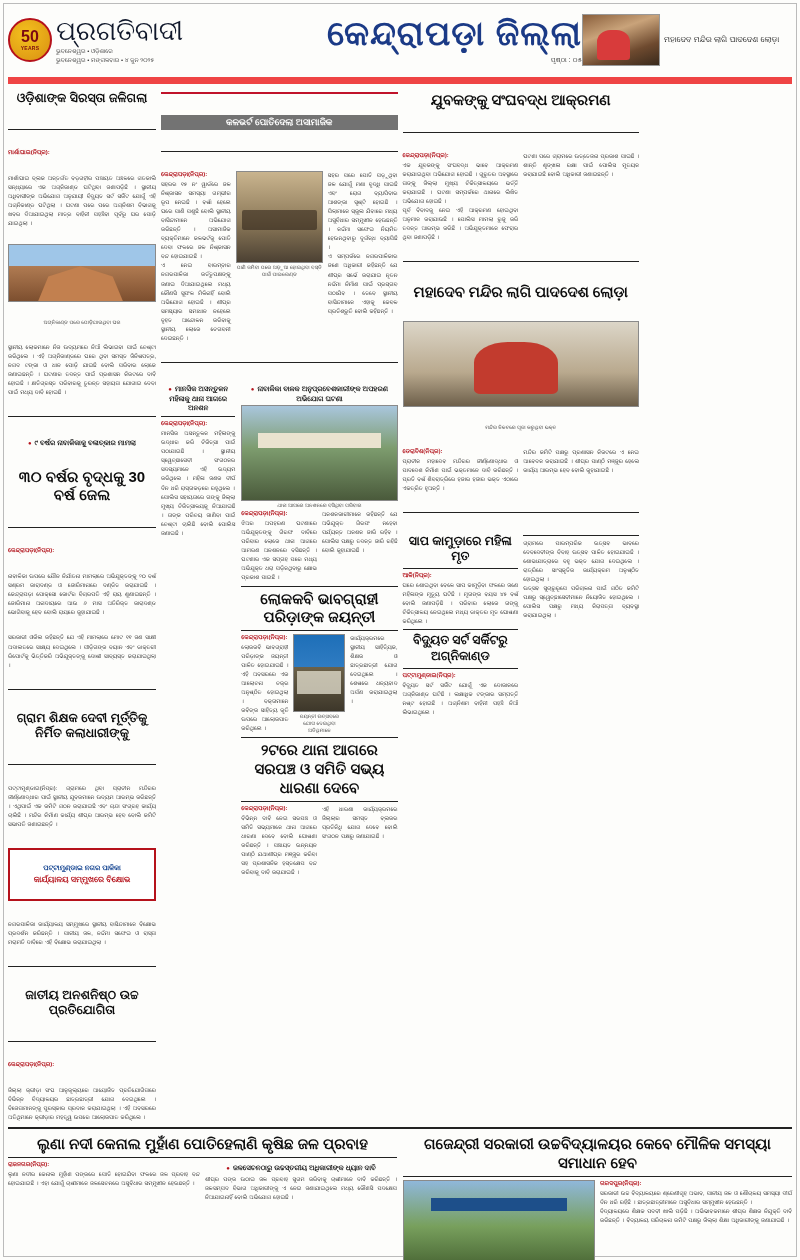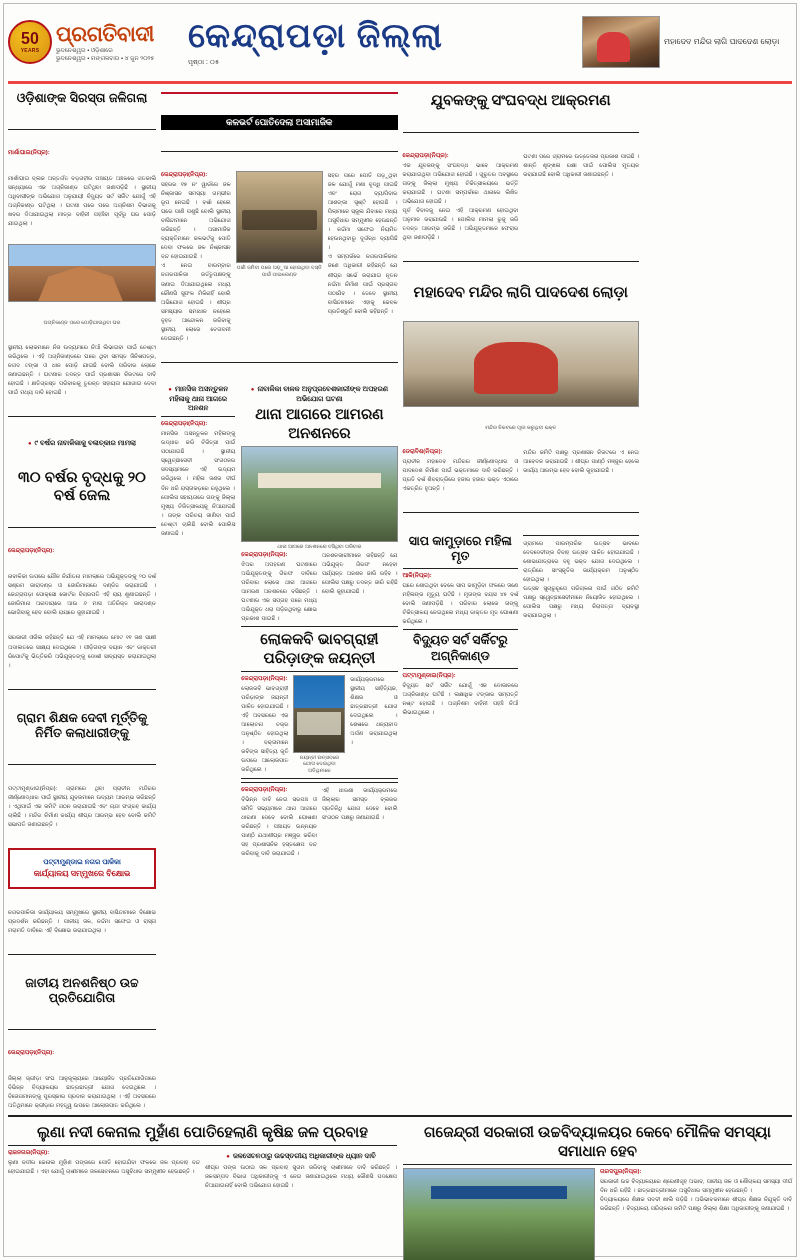--- a/index.html
+++ b/index.html
@@ -14,36 +14,36 @@
   .page {
     width: 800px; height: 1260px;
     position: relative;
     padding: 6px 8px 0 8px;
     background: #fdfdfb;
   }
 
   
   .masthead {
     display: flex; align-items: center; justify-content: space-between;
-    border-bottom: 3px solid #ef4444;
+    border-bottom: 7px solid #ef4444;
     padding-bottom: 3px;
     height: 78px;
   }
   .mh-left { display:flex; align-items:center; gap:4px; width: 180px; }
   .logo-badge {
     width: 44px; height: 44px; border-radius: 50%;
     background: radial-gradient(circle at 40% 35%, #f4c11e, #d98f12);
     border: 2px solid #b5121b;
     display:flex; flex-direction:column; align-items:center; justify-content:center;
     color:#7a0a12; font-weight:bold; font-size:16px; line-height:1;
   }
   .logo-badge .yrs { font-size:5px; letter-spacing:.3px; margin-top:1px; }
-  .mh-name { color:#c2410c; font-weight:bold; font-size:21px; letter-spacing:-.5px;}
+  .mh-name { color:#0f172a; font-weight:normal; font-size:27px; letter-spacing:-.5px;}
   .mh-sub { font-size:6px; color:#333; line-height:1.4; }
-  .mh-center { text-align:left; flex:1; }
+  .mh-center { text-align:right; flex:1; }
   .mh-title {
     color:#1b3a86; font-size:34px; font-weight:bold; letter-spacing:1px;
     line-height:1.05;
   }
   .mh-meta {
     font-size:6.5px; color:#222; margin-top:4px;
     letter-spacing:.2px;
   }
   .mh-right { width: 210px; display:flex; align-items:center; gap:4px; }
   .mh-photo {
@@ -70,21 +70,21 @@
   .rule-red { border-top:2px solid #c0132a; margin:3px 0; }
 
   
   h2.hl {
     font-size: 12.5px; font-weight: bold; color:#0c0c0c; margin:2px 0 3px 0;
     line-height:1.25; text-align:center;
   }
   h2.hl.big { font-size: 21px; }
   h2.hl.med { font-size: 15px; }
   .kicker {
-    background:#000000; color:#fff; font-size:9px; font-weight:bold;
+    background:#737373; color:#fff; font-size:9px; font-weight:bold;
     text-align:center; padding:2px 4px; margin:2px 0;
   }
   .dateline { font-size:6px; font-weight:bold; color:#b2121b; margin-bottom:2px; }
 
   
   .body { font-size:5.6px; line-height:1.62; text-align:justify; color:#1a1a1a;
           word-spacing:.5px; hyphens:auto; }
 
   
   .photo { width:100%; border:1px solid #8a8a8a; position:relative; overflow:hidden; }
@@ -102,21 +102,21 @@
      background:#c23b2e; border-radius:40% 40% 8% 8%;}
   .ph-dais { height:78px; background:linear-gradient(180deg,#1e6fb8 0%, #2f7cc2 42%, #6b6149 42%, #3d372a 100%); }
   .ph-dais:after{content:"";position:absolute;left:6%;top:48%;width:88%;height:30%;
      background:rgba(230,225,210,.75);}
   .ph-gate { height:96px; background:linear-gradient(180deg,#8fb7da 0%, #78a05d 48%, #3f5a2c 100%); }
   .ph-gate:after{content:"";position:absolute;left:14%;top:18%;width:72%;height:14%;
      background:#1d4f8a;}
   .cap { font-size:5.2px; color:#333; text-align:center; padding:1px 0; line-height:1.3; }
 
   .poster {
-    border:2px solid #b5121b; background:#fff; padding:7px 3px; text-align:center;
+    border:2px solid #b5121b; background:#fff; padding:13px 3px; text-align:center;
     margin:3px 0;
   }
   .poster .l1{font-size:7px;font-weight:bold;color:#0a3c8c;line-height:1.5;}
   .poster .l2{font-size:8px;font-weight:bold;color:#b5121b;line-height:1.5;}
 
   .bullet { font-size:7px; font-weight:bold; color:#111; text-align:center; margin:2px 0;
             line-height:1.4; }
   .bullet:before{ content:"\25CF"; color:#b5121b; margin-right:3px; font-size:6px;}
 
   
@@ -165,21 +165,21 @@
       <h2 class="hl">ଓଡ଼ିଶାଙ୍କ ସିରସ୍ତା ଜଳିଗଲା</h2>
       <div class="rule"></div>
       <div class="dateline">ମାର୍ଶାଘାଇ(ନିପ୍ର):</div>
       <div class="body">ମାର୍ଶାଘାଇ ବ୍ଲକ ଅନ୍ତର୍ଗତ ବଡ଼ଗହୀର ପଞ୍ଚାୟତ ଅଞ୍ଚଳରେ ଗତକାଲି ସନ୍ଧ୍ୟାରେ ଏକ ଅଗ୍ନିକାଣ୍ଡ ଘଟିଥିବା ଜଣାପଡ଼ିଛି । ସ୍ଥାନୀୟ ଅଧିବାସୀଙ୍କ ଅଭିଯୋଗ ଅନୁଯାୟୀ ବିଦ୍ୟୁତ ସର୍ଟ ସର୍କିଟ ଯୋଗୁଁ ଏହି ଅଗ୍ନିକାଣ୍ଡ ଘଟିଥିଲା । ଘଟଣା ପରେ ପରେ ଅଗ୍ନିଶମ ବିଭାଗକୁ ଖବର ଦିଆଯାଇଥିଲା ମାତ୍ର ବାହିନୀ ପହଞ୍ଚିବା ପୂର୍ବରୁ ଘର ପୋଡ଼ି ଯାଇଥିଲା ।</div>
       <div class="photo ph-temple"></div>
       <div class="cap">ଅଗ୍ନିକାଣ୍ଡ ପରେ ପୋଡ଼ିଯାଇଥିବା ଘର</div>
       <div class="body">ସ୍ଥାନୀୟ ଲୋକମାନେ ନିଜ ଉଦ୍ୟମରେ ନିଆଁ ଲିଭାଇବା ପାଇଁ ଚେଷ୍ଟା କରିଥିଲେ । ଏହି ଅଗ୍ନିକାଣ୍ଡରେ ଘରେ ଥିବା ସମସ୍ତ ଜିନିଷପତ୍ର, ନଗଦ ଟଙ୍କା ଓ ଧାନ ପୋଡ଼ି ଯାଇଛି ବୋଲି ପରିବାର ଲୋକେ ଜଣାଇଛନ୍ତି । ଘଟଣାର ତଦନ୍ତ ପାଇଁ ପ୍ରଶାସନ ନିକଟରେ ଦାବି ହୋଇଛି । କ୍ଷତିଗ୍ରସ୍ତ ପରିବାରକୁ ତୁରନ୍ତ ସହାୟତା ଯୋଗାଇ ଦେବା ପାଇଁ ମଧ୍ୟ ଦାବି ହୋଇଛି ।</div>
 
       <div class="rule"></div>
       <div class="bullet">୯ ବର୍ଷର ନାବାଳିକାକୁ ବଳାତ୍କାର ମାମଲା</div>
-      <h2 class="hl med">୩୦ ବର୍ଷର ବୃଦ୍ଧକୁ ୨୦ ବର୍ଷ ଜେଲ</h2>
+      <h2 class="hl med">୩୦ ବର୍ଷର ବୃଦ୍ଧକୁ 30 ବର୍ଷ ଜେଲ</h2>
       <div class="rule"></div>
       <div class="dateline">କେନ୍ଦ୍ରାପଡ଼ା(ନିପ୍ର):</div>
       <div class="body">ନାବାଳିକା ଉପରେ ଯୌନ ନିର୍ଯାତନା ମାମଲାରେ ଅଭିଯୁକ୍ତଙ୍କୁ ୨୦ ବର୍ଷ ସଶ୍ରମ କାରାଦଣ୍ଡ ଓ ଜୋରିମାନାରେ ଦଣ୍ଡିତ କରାଯାଇଛି । କେନ୍ଦ୍ରାପଡ଼ା ପୋକ୍ସୋ କୋର୍ଟର ବିଚାରପତି ଏହି ରାୟ ଶୁଣାଇଛନ୍ତି । ଜୋରିମାନା ଅନାଦାୟରେ ଆଉ ୬ ମାସ ଅତିରିକ୍ତ କାରାଦଣ୍ଡ ଭୋଗିବାକୁ ହେବ ବୋଲି ରାୟରେ କୁହାଯାଇଛି ।</div>
       <div class="body">ସରକାରୀ ଓକିଲ କହିଛନ୍ତି ଯେ ଏହି ମାମଲାରେ ମୋଟ ୧୧ ଜଣ ସାକ୍ଷୀ ଅଦାଲତରେ ସାକ୍ଷ୍ୟ ଦେଇଥିଲେ । ପୀଡ଼ିତାଙ୍କ ବୟାନ ଏବଂ ଡାକ୍ତରୀ ରିପୋର୍ଟକୁ ଭିତ୍ତିକରି ଅଭିଯୁକ୍ତଙ୍କୁ ଦୋଷୀ ସାବ୍ୟସ୍ତ କରାଯାଇଥିଲା ।</div>
 
       <div class="rule"></div>
       <h2 class="hl">ଗ୍ରାମ ଶିକ୍ଷକ ଦେବୀ ମୂର୍ତ୍ତିକୁ ନିର୍ମିତ କଲାଧାରୀଙ୍କୁ</h2>
       <div class="rule"></div>
       <div class="body">ପଟ୍ଟାମୁଣ୍ଡାଇ(ନିପ୍ର): ଗ୍ରାମରେ ଥିବା ପ୍ରାଚୀନ ମନ୍ଦିରର ଜୀର୍ଣ୍ଣୋଦ୍ଧାର ପାଇଁ ସ୍ଥାନୀୟ ଯୁବକମାନେ ଉଦ୍ୟମ ଆରମ୍ଭ କରିଛନ୍ତି । ଏଥିପାଇଁ ଏକ କମିଟି ଗଠନ କରାଯାଇଛି ଏବଂ ଚାନ୍ଦା ସଂଗ୍ରହ କାର୍ଯ୍ୟ ଚାଲିଛି । ମନ୍ଦିର ନିର୍ମାଣ କାର୍ଯ୍ୟ ଶୀଘ୍ର ଆରମ୍ଭ ହେବ ବୋଲି କମିଟି ସଭାପତି ଜଣାଇଛନ୍ତି ।</div>
 
@@ -220,21 +220,20 @@
       <div style="display:grid; grid-template-columns: 1fr 2.1fr; gap:6px;">
         <div>
           <div class="bullet">ମାନସିକ ଅସନ୍ତୁଳନ ମହିଳାକୁ ଥାନା ଆଗରେ ଅନଶନ</div>
           <div class="rule"></div>
           <div class="dateline">କେନ୍ଦ୍ରାପଡ଼ା(ନିପ୍ର):</div>
           <div class="body">ମାନସିକ ଅସନ୍ତୁଳନ ମହିଳାଙ୍କୁ ଉଦ୍ଧାର କରି ଚିକିତ୍ସା ପାଇଁ ପଠାଯାଇଛି । ସ୍ଥାନୀୟ ସ୍ୱେଚ୍ଛାସେବୀ ସଂଗଠନର ସଦସ୍ୟମାନେ ଏହି ଉଦ୍ୟମ କରିଥିଲେ । ମହିଳା ଜଣକ ଦୀର୍ଘ ଦିନ ଧରି ରାସ୍ତାକଡ଼ରେ ରହୁଥିଲେ ।</div>
           <div class="body">ପୋଲିସ ସହାୟତାରେ ତାଙ୍କୁ ଜିଲ୍ଲା ମୁଖ୍ୟ ଚିକିତ୍ସାଳୟକୁ ନିଆଯାଇଛି । ତାଙ୍କ ପରିଚୟ ଜାଣିବା ପାଇଁ ଚେଷ୍ଟା ଚାଲିଛି ବୋଲି ପୋଲିସ ଜଣାଇଛି ।</div>
         </div>
         <div>
           <div class="bullet">ନାବାଳିକା ବାଳକ ଅନୁପ୍ରବେଶକାରୀଙ୍କ ଅପହରଣ ଅଭିଯୋଗ ଘଟଣା</div>
-          <h2 class="hl med">ଥାନା ଆଗରେ ଆମରଣ ଅନଶନରେ</h2>
           <div class="photo ph-protest"></div>
           <div class="cap">ଥାନା ଆଗରେ ଅନଶନରେ ବସିଥିବା ପରିବାର</div>
           <div style="display:grid; grid-template-columns:1fr 1fr; gap:5px;">
             <div>
               <div class="dateline">କେନ୍ଦ୍ରାପଡ଼ା(ନିପ୍ର):</div>
               <div class="body">ଝିଅର ଅପହରଣ ଘଟଣାରେ ଅଭିଯୁକ୍ତଙ୍କୁ ଗିରଫ ଦାବିରେ ପରିବାର ଲୋକେ ଥାନା ଆଗରେ ଆମରଣ ଅନଶନରେ ବସିଛନ୍ତି । ଘଟଣାର ଏକ ସପ୍ତାହ ପରେ ମଧ୍ୟ ଅଭିଯୁକ୍ତ ଧରା ପଡ଼ିନଥିବାରୁ କ୍ଷୋଭ ପ୍ରକାଶ ପାଇଛି ।</div>
             </div>
             <div>
               <div class="body">ଅନଶନକାରୀମାନେ କହିଛନ୍ତି ଯେ ଅଭିଯୁକ୍ତ ଗିରଫ ନହେବା ପର୍ଯ୍ୟନ୍ତ ଅନଶନ ଜାରି ରହିବ । ପୋଲିସ ପକ୍ଷରୁ ତଦନ୍ତ ଜାରି ରହିଛି ବୋଲି କୁହାଯାଇଛି ।</div>
             </div>
@@ -251,20 +250,21 @@
             <div>
               <div class="photo ph-dais"></div>
               <div class="cap">ଜୟନ୍ତୀ ଉତ୍ସବରେ ଯୋଗ ଦେଇଥିବା ଅତିଥିମାନେ</div>
             </div>
             <div>
               <div class="body">କାର୍ଯ୍ୟକ୍ରମରେ ସ୍ଥାନୀୟ ସାହିତ୍ୟିକ, ଶିକ୍ଷକ ଓ ଛାତ୍ରଛାତ୍ରୀ ଯୋଗ ଦେଇଥିଲେ । ଶେଷରେ ଧନ୍ୟବାଦ ଅର୍ପଣ କରାଯାଇଥିଲା ।</div>
             </div>
           </div>
 
           <div class="rule"></div>
+          <h2 class="hl med">୨ଟରେ ଥାନା ଆଗରେ ସରପଞ୍ଚ ଓ ସମିତି ସଭ୍ୟ ଧାରଣା ଦେବେ</h2>
           <div class="rule"></div>
           <div style="display:grid; grid-template-columns:1fr 1fr; gap:5px;">
             <div>
               <div class="dateline">କେନ୍ଦ୍ରାପଡ଼ା(ନିପ୍ର):</div>
               <div class="body">ବିଭିନ୍ନ ଦାବି ନେଇ ସରପଞ୍ଚ ଓ ସମିତି ସଭ୍ୟମାନେ ଥାନା ଆଗରେ ଧାରଣା ଦେବେ ବୋଲି ଘୋଷଣା କରିଛନ୍ତି । ପଞ୍ଚାୟତ ଉନ୍ନୟନ ପାଣ୍ଠି ଯଥାଶୀଘ୍ର ମଞ୍ଜୁର କରିବା ସହ ପ୍ରଶାସନିକ ହସ୍ତକ୍ଷେପ ବନ୍ଦ କରିବାକୁ ଦାବି କରାଯାଇଛି ।</div>
             </div>
             <div>
               <div class="body">ଏହି ଧାରଣା କାର୍ଯ୍ୟକ୍ରମରେ ଜିଲ୍ଲାର ସମସ୍ତ ବ୍ଲକର ପ୍ରତିନିଧି ଯୋଗ ଦେବେ ବୋଲି ସଂଗଠନ ପକ୍ଷରୁ ଜଣାଯାଇଛି ।</div>
             </div>
           </div>

